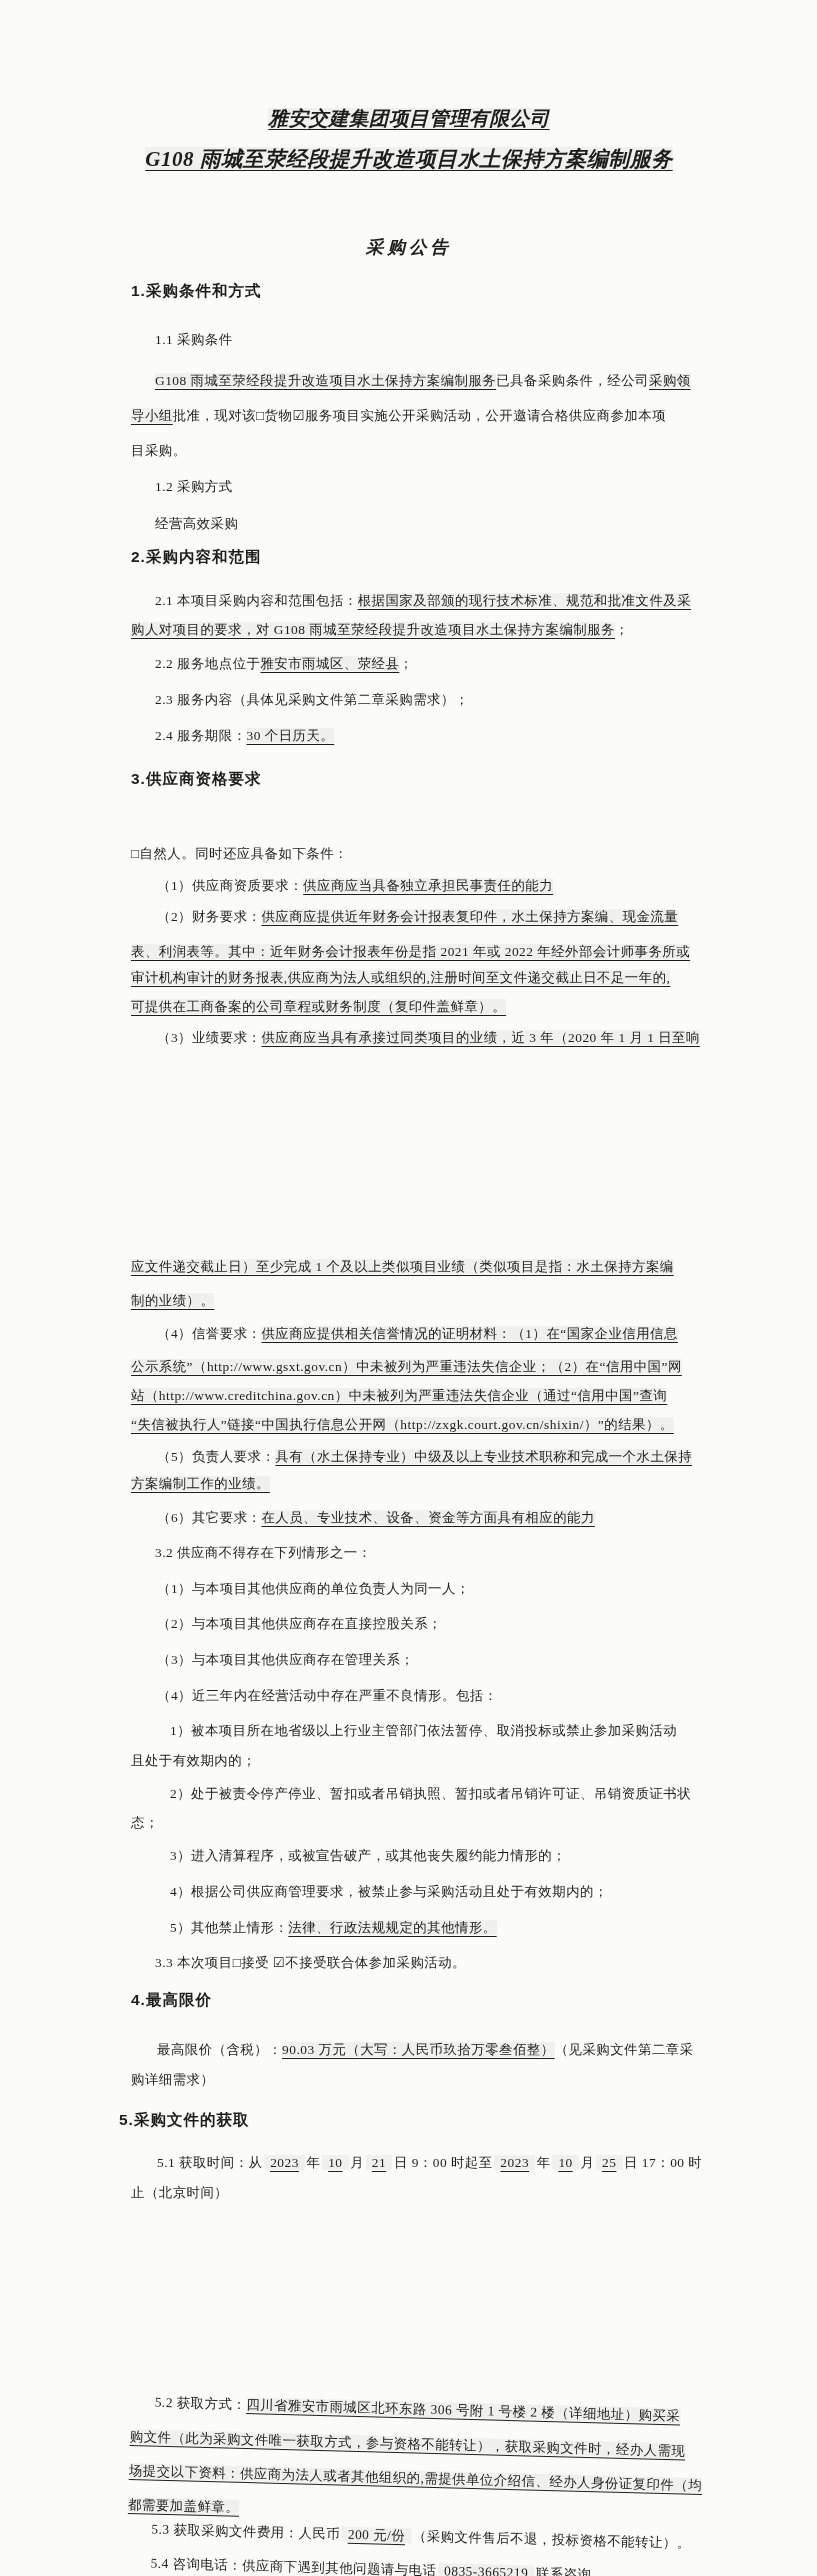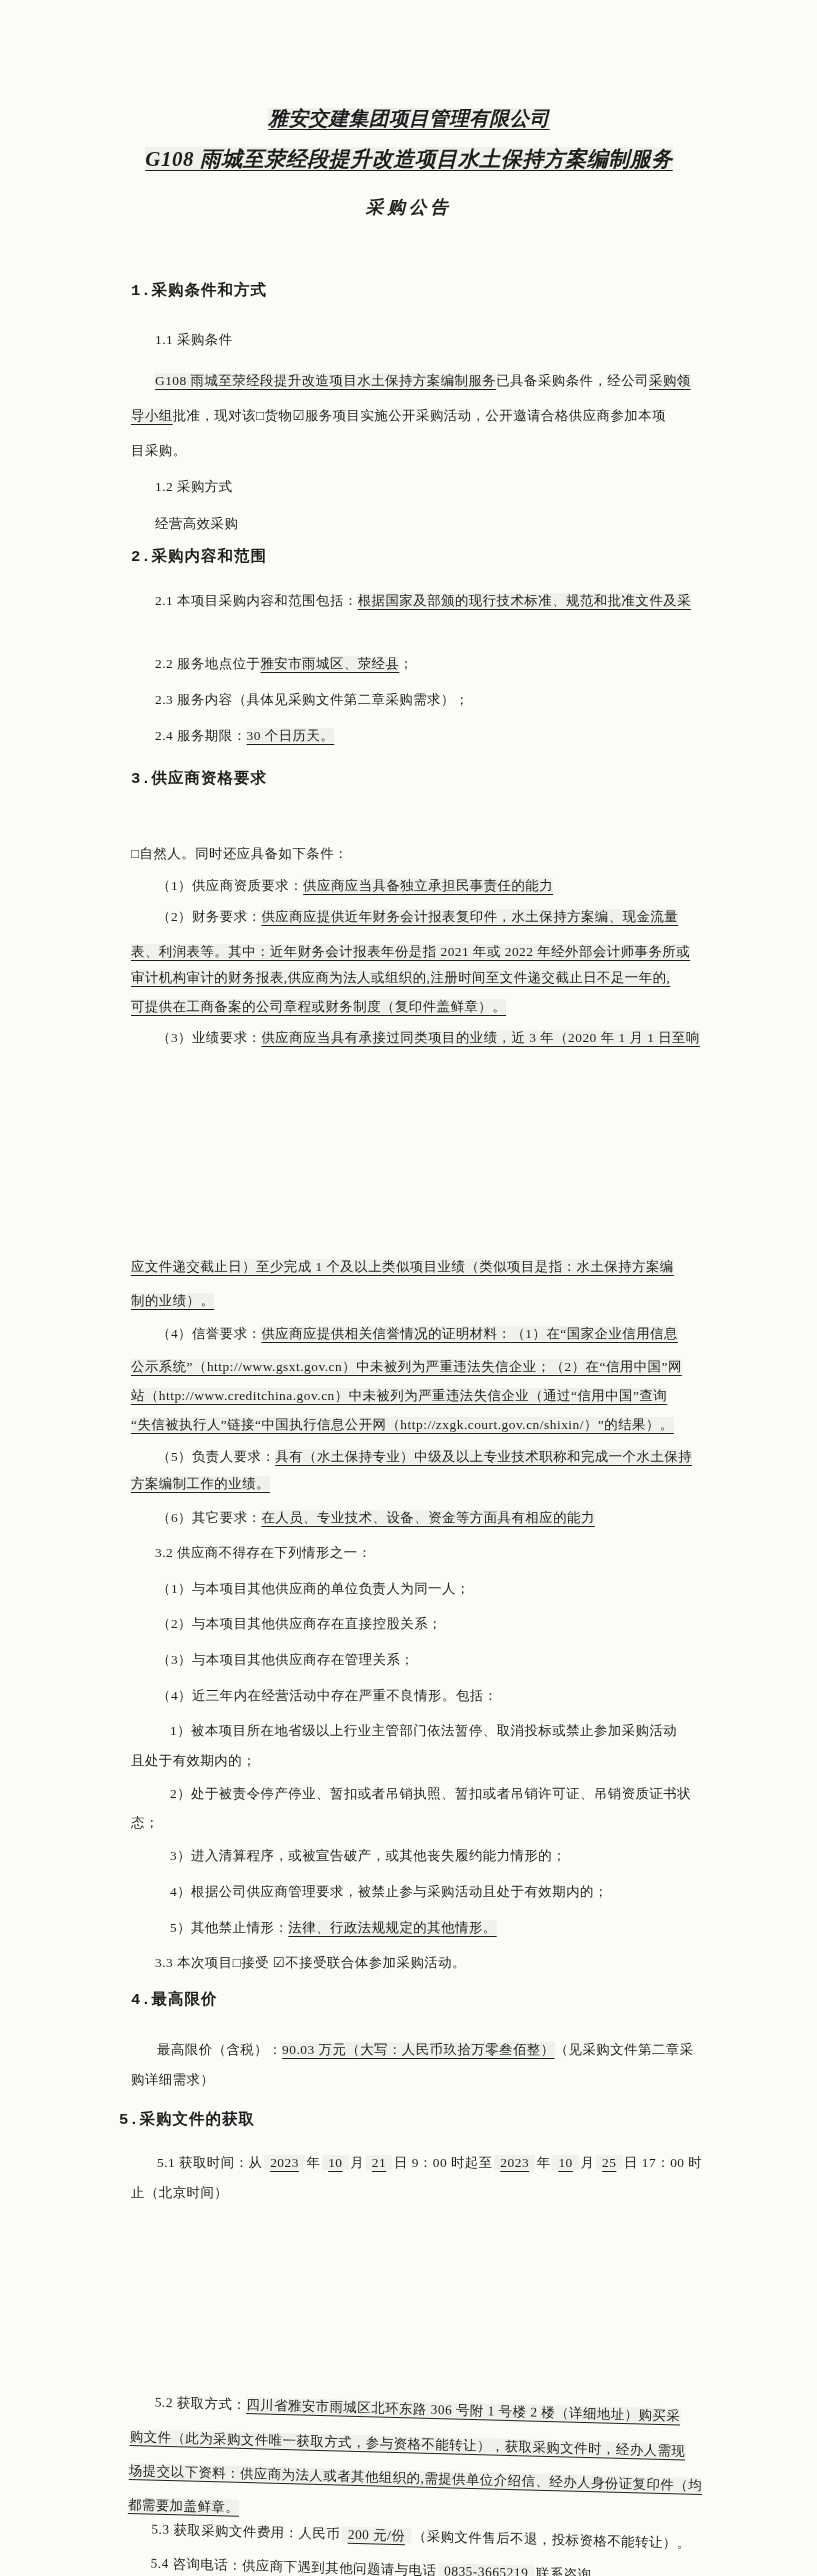--- a/index.html
+++ b/index.html
@@ -1,22 +1,22 @@
 <!DOCTYPE html>
 <html style="font-size:8.2px"><head>
 <meta charset="utf-8">
 <style>
   html,body{margin:0;padding:0;background:#e8e8e6;}
   #doc{position:relative;width:818px;height:3468px;background:#fbfbf8;overflow:hidden;color:#1d1d1d;}
   .ln{position:absolute;white-space:nowrap;font-family:"Liberation Serif","DejaVu Serif",serif;font-size:13.4px;letter-spacing:0.5px;line-height:1.3;}
   .ctr{left:0;width:818px;text-align:center;font-style:italic;}
-  .hd{font-family:Liberation Mono, monospace;font-weight:700;font-size:15.5px;letter-spacing:1px;}
+  .hd{font-family:Liberation Sans, sans-serif;font-weight:700;font-size:15.5px;letter-spacing:1px;}
   .t1{font-size:19.6px;font-weight:700;}
   .t2{font-size:21px;font-weight:700;}
-  .t3{font-size:17.5px;font-weight:700;letter-spacing:4.1px;}
+  .t3{font-size:17.5px;font-weight:700;letter-spacing:4.1px;margin-top:40px;}
   .u{text-decoration:underline;text-decoration-thickness:1px;text-underline-offset:3.6px;background:rgba(120,120,120,.08);}
   .b{font-weight:400;}
   .pad{padding:0 6.2px;margin:0 1.5px;}
   .rot{position:absolute;left:0;top:0;width:100%;height:100%;transform:rotate(1.5deg);transform-origin:131px 2393px;}
   .rot2{position:absolute;left:0;top:0;width:100%;height:100%;transform:rotate(0.6deg);transform-origin:392px 3183px;}
 </style>
 </head>
 <body>
 
 <div id="doc">
@@ -28,20 +28,21 @@
   <div class="ln hd" style="top:281px;left:131px"><span>1.采购条件和方式</span></div>
   <div class="ln" style="top:331px;left:155px"><span>1.1 采购条件</span></div>
   <div class="ln" style="top:372px;left:155px"><span class="u">G108 雨城至荥经段提升改造项目水土保持方案编制服务</span><span>已具备采购条件，经公司</span><span class="u">采购领</span></div>
   <div class="ln" style="top:407px;left:131px"><span class="u">导小组</span><span>批准，现对该□货物☑服务项目实施公开采购活动，公开邀请合格供应商参加本项</span></div>
   <div class="ln" style="top:442px;left:131px"><span>目采购。</span></div>
   <div class="ln" style="top:478px;left:155px"><span>1.2 采购方式</span></div>
   <div class="ln" style="top:515px;left:155px"><span>经营高效采购</span></div>
 
   <div class="ln hd" style="top:547px;left:131px"><span>2.采购内容和范围</span></div>
   <div class="ln" style="top:592px;left:155px"><span>2.1 本项目采购内容和范围包括：</span><span class="u">根据国家及部颁的现行技术标准、规范和批准文件及采</span></div>
+  <div class="ln" style="top:621px;left:131px"><span class="u">购人对项目的要求，对 G108 雨城至荥经段提升改造项目水土保持方案编制服务</span><span>；</span></div>
   <div class="ln" style="top:655px;left:155px"><span>2.2 服务地点位于</span><span class="u">雅安市雨城区、荥经县</span><span>；</span></div>
   <div class="ln" style="top:691px;left:155px"><span>2.3 服务内容（具体见采购文件第二章采购需求）；</span></div>
   <div class="ln" style="top:727px;left:155px"><span>2.4 服务期限：</span><span class="u">30 个日历天。</span></div>
 
   <div class="ln hd" style="top:769px;left:131px"><span>3.供应商资格要求</span></div>
   <div class="ln" style="top:845px;left:131px"><span>□自然人。同时还应具备如下条件：</span></div>
   <div class="ln" style="top:877px;left:157px"><span>（1）供应商资质要求：</span><span class="u">供应商应当具备独立承担民事责任的能力</span></div>
   <div class="ln" style="top:908px;left:157px"><span>（2）财务要求：</span><span class="u">供应商应提供近年财务会计报表复印件，水土保持方案编、现金流量</span></div>
   <div class="ln" style="top:943px;left:131px"><span class="u">表、利润表等。其中：近年财务会计报表年份是指 2021 年或 2022 年经外部会计师事务所或</span></div>
   <div class="ln" style="top:969px;left:131px"><span class="u">审计机构审计的财务报表,供应商为法人或组织的,注册时间至文件递交截止日不足一年的,</span></div>

